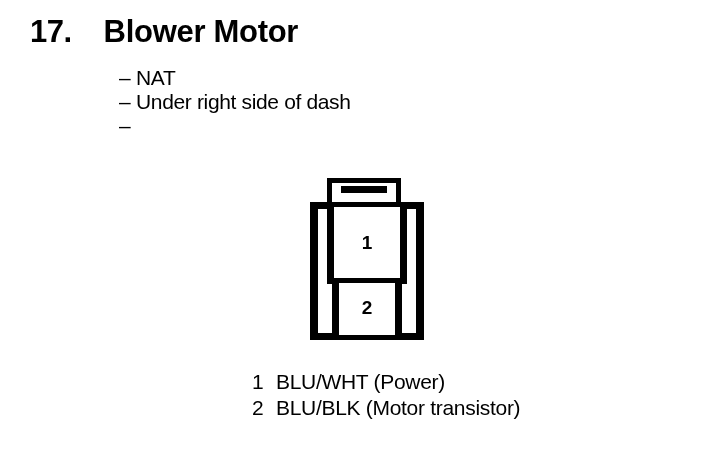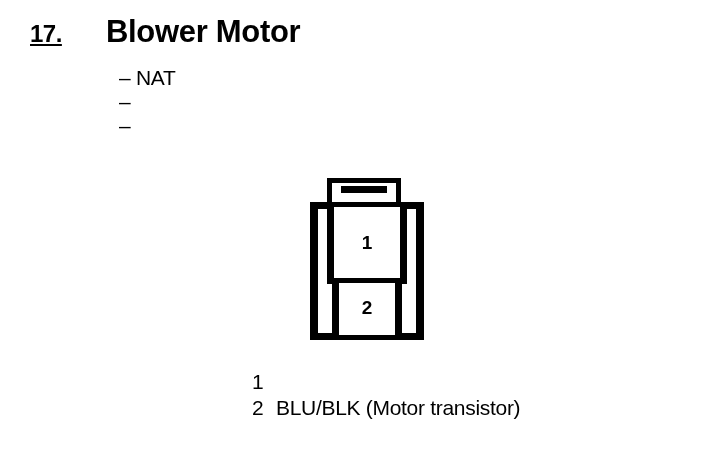--- a/index.html
+++ b/index.html
@@ -20,32 +20,31 @@
 
   
   #header-row {
     position: absolute;
     left: 30px;
     top: 16px;
     display: flex;
     align-items: baseline;
   }
   #item-number {
-    font-size: 24px;
+    font-size: 31px;
     font-weight: bold;
     letter-spacing: -0.5px;
     line-height: 1;
-    text-decoration: underline;
   }
   #page-title {
     font-size: 31px;
     font-weight: bold;
     letter-spacing: -0.3px;
     line-height: 1;
-    margin-left: 44px;
+    margin-left: 32px;
     white-space: nowrap;
   }
 
   
   #notes {
     position: absolute;
     left: 119px;
     top: 66px;
     width: 560px;
   }
@@ -185,20 +184,21 @@
 
 <div id="notes">
 
   <div class="note-line">
     <span class="note-dash">–</span>
     <span class="note-text">NAT</span>
   </div>
 
   <div class="note-line">
     <span class="note-dash">–</span>
+    <span class="note-text">Under right side of dash</span>
   </div>
 
   <div class="note-line">
     <span class="note-dash">–</span>
   </div>
 
 </div>
 
 <div id="connector">
 
@@ -217,20 +217,21 @@
 
   <div class="cavity-label" id="cavity1-label">1</div>
   <div class="cavity-label" id="cavity2-label">2</div>
 
 </div>
 
 <div id="legend">
 
   <div class="legend-row">
     <span class="legend-pin">1</span>
+    <span class="legend-desc">BLU/WHT (Power)</span>
   </div>
 
   <div class="legend-row">
     <span class="legend-pin">2</span>
     <span class="legend-desc">BLU/BLK (Motor transistor)</span>
   </div>
 
 </div>
 
 </body></html>

